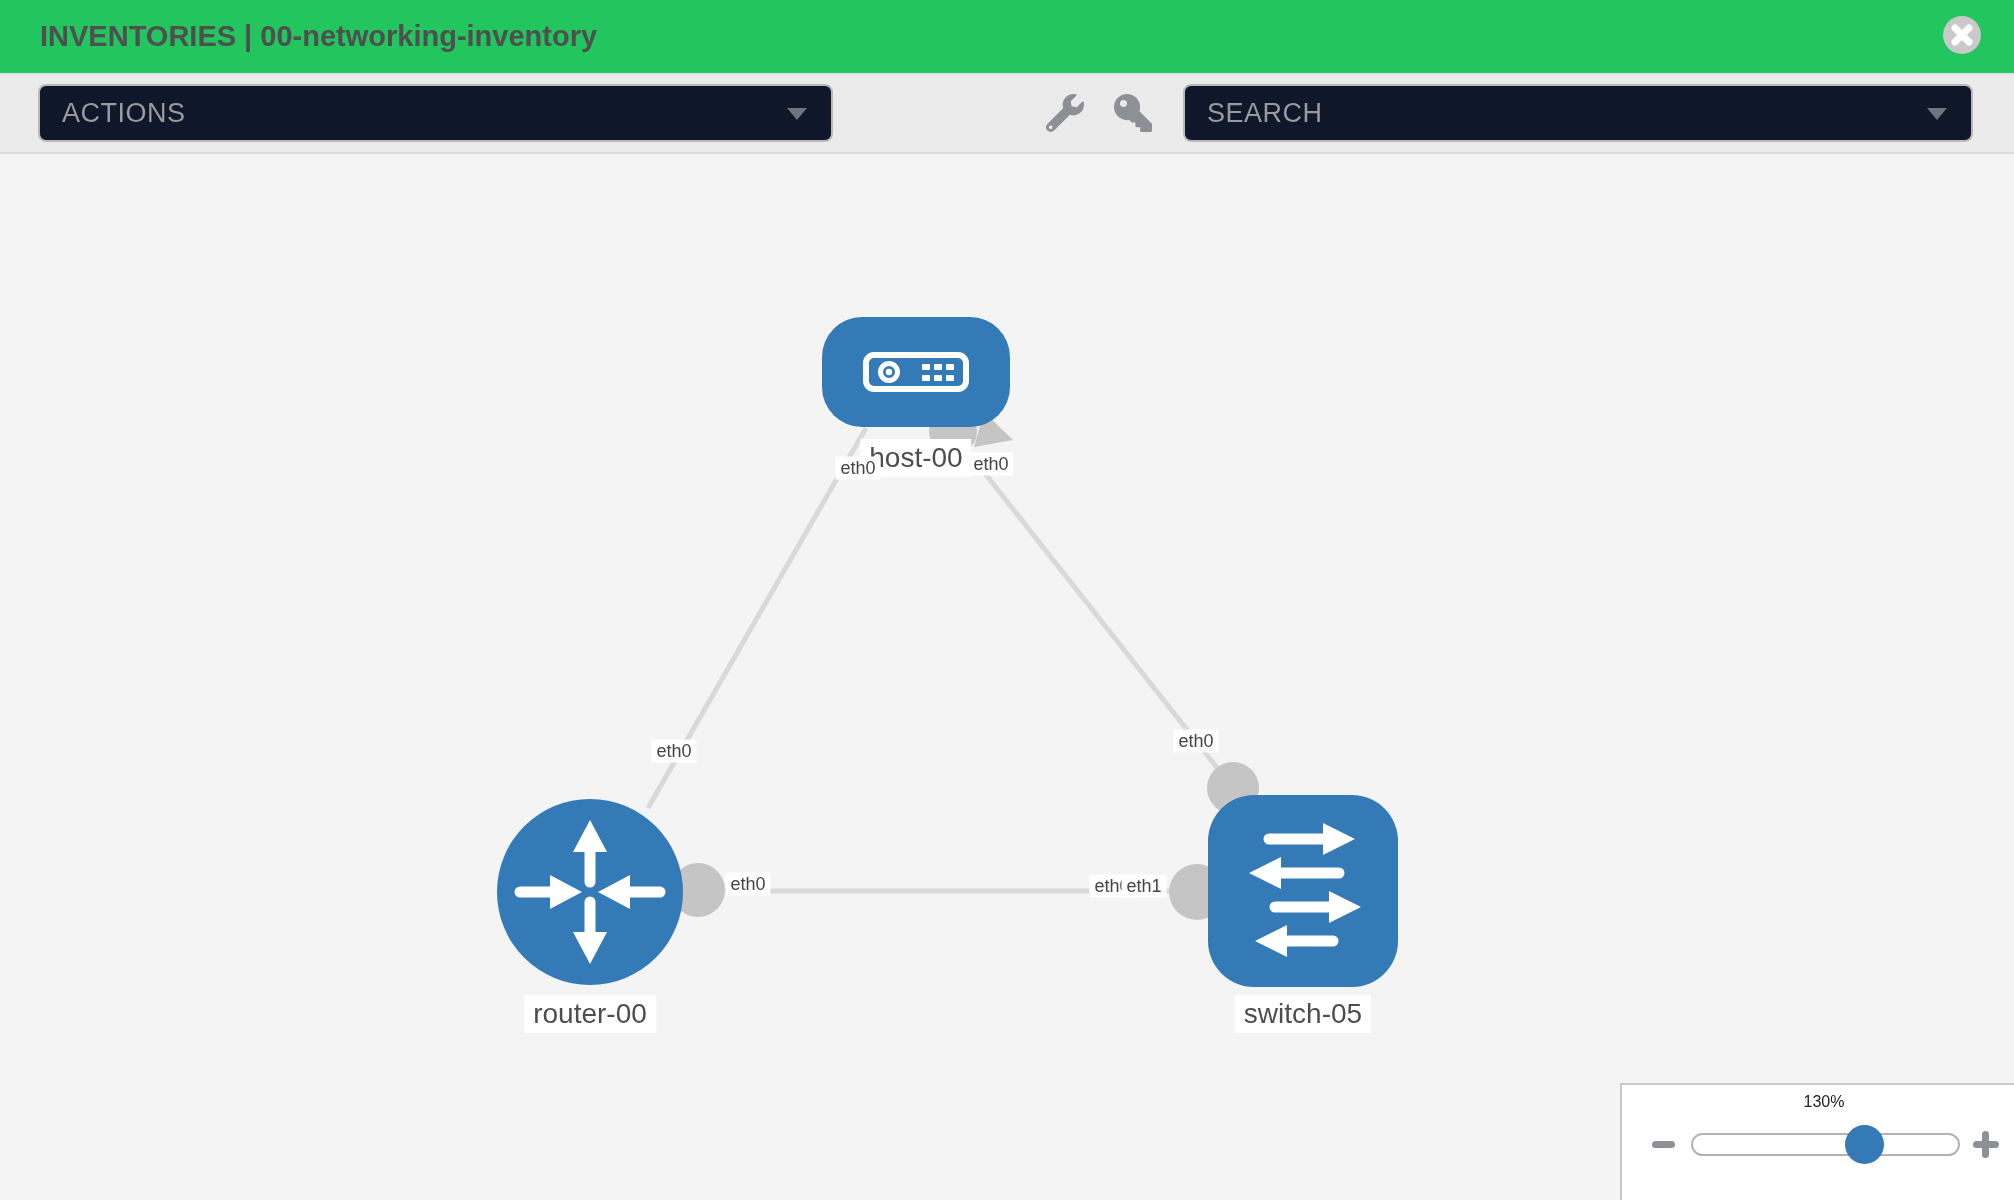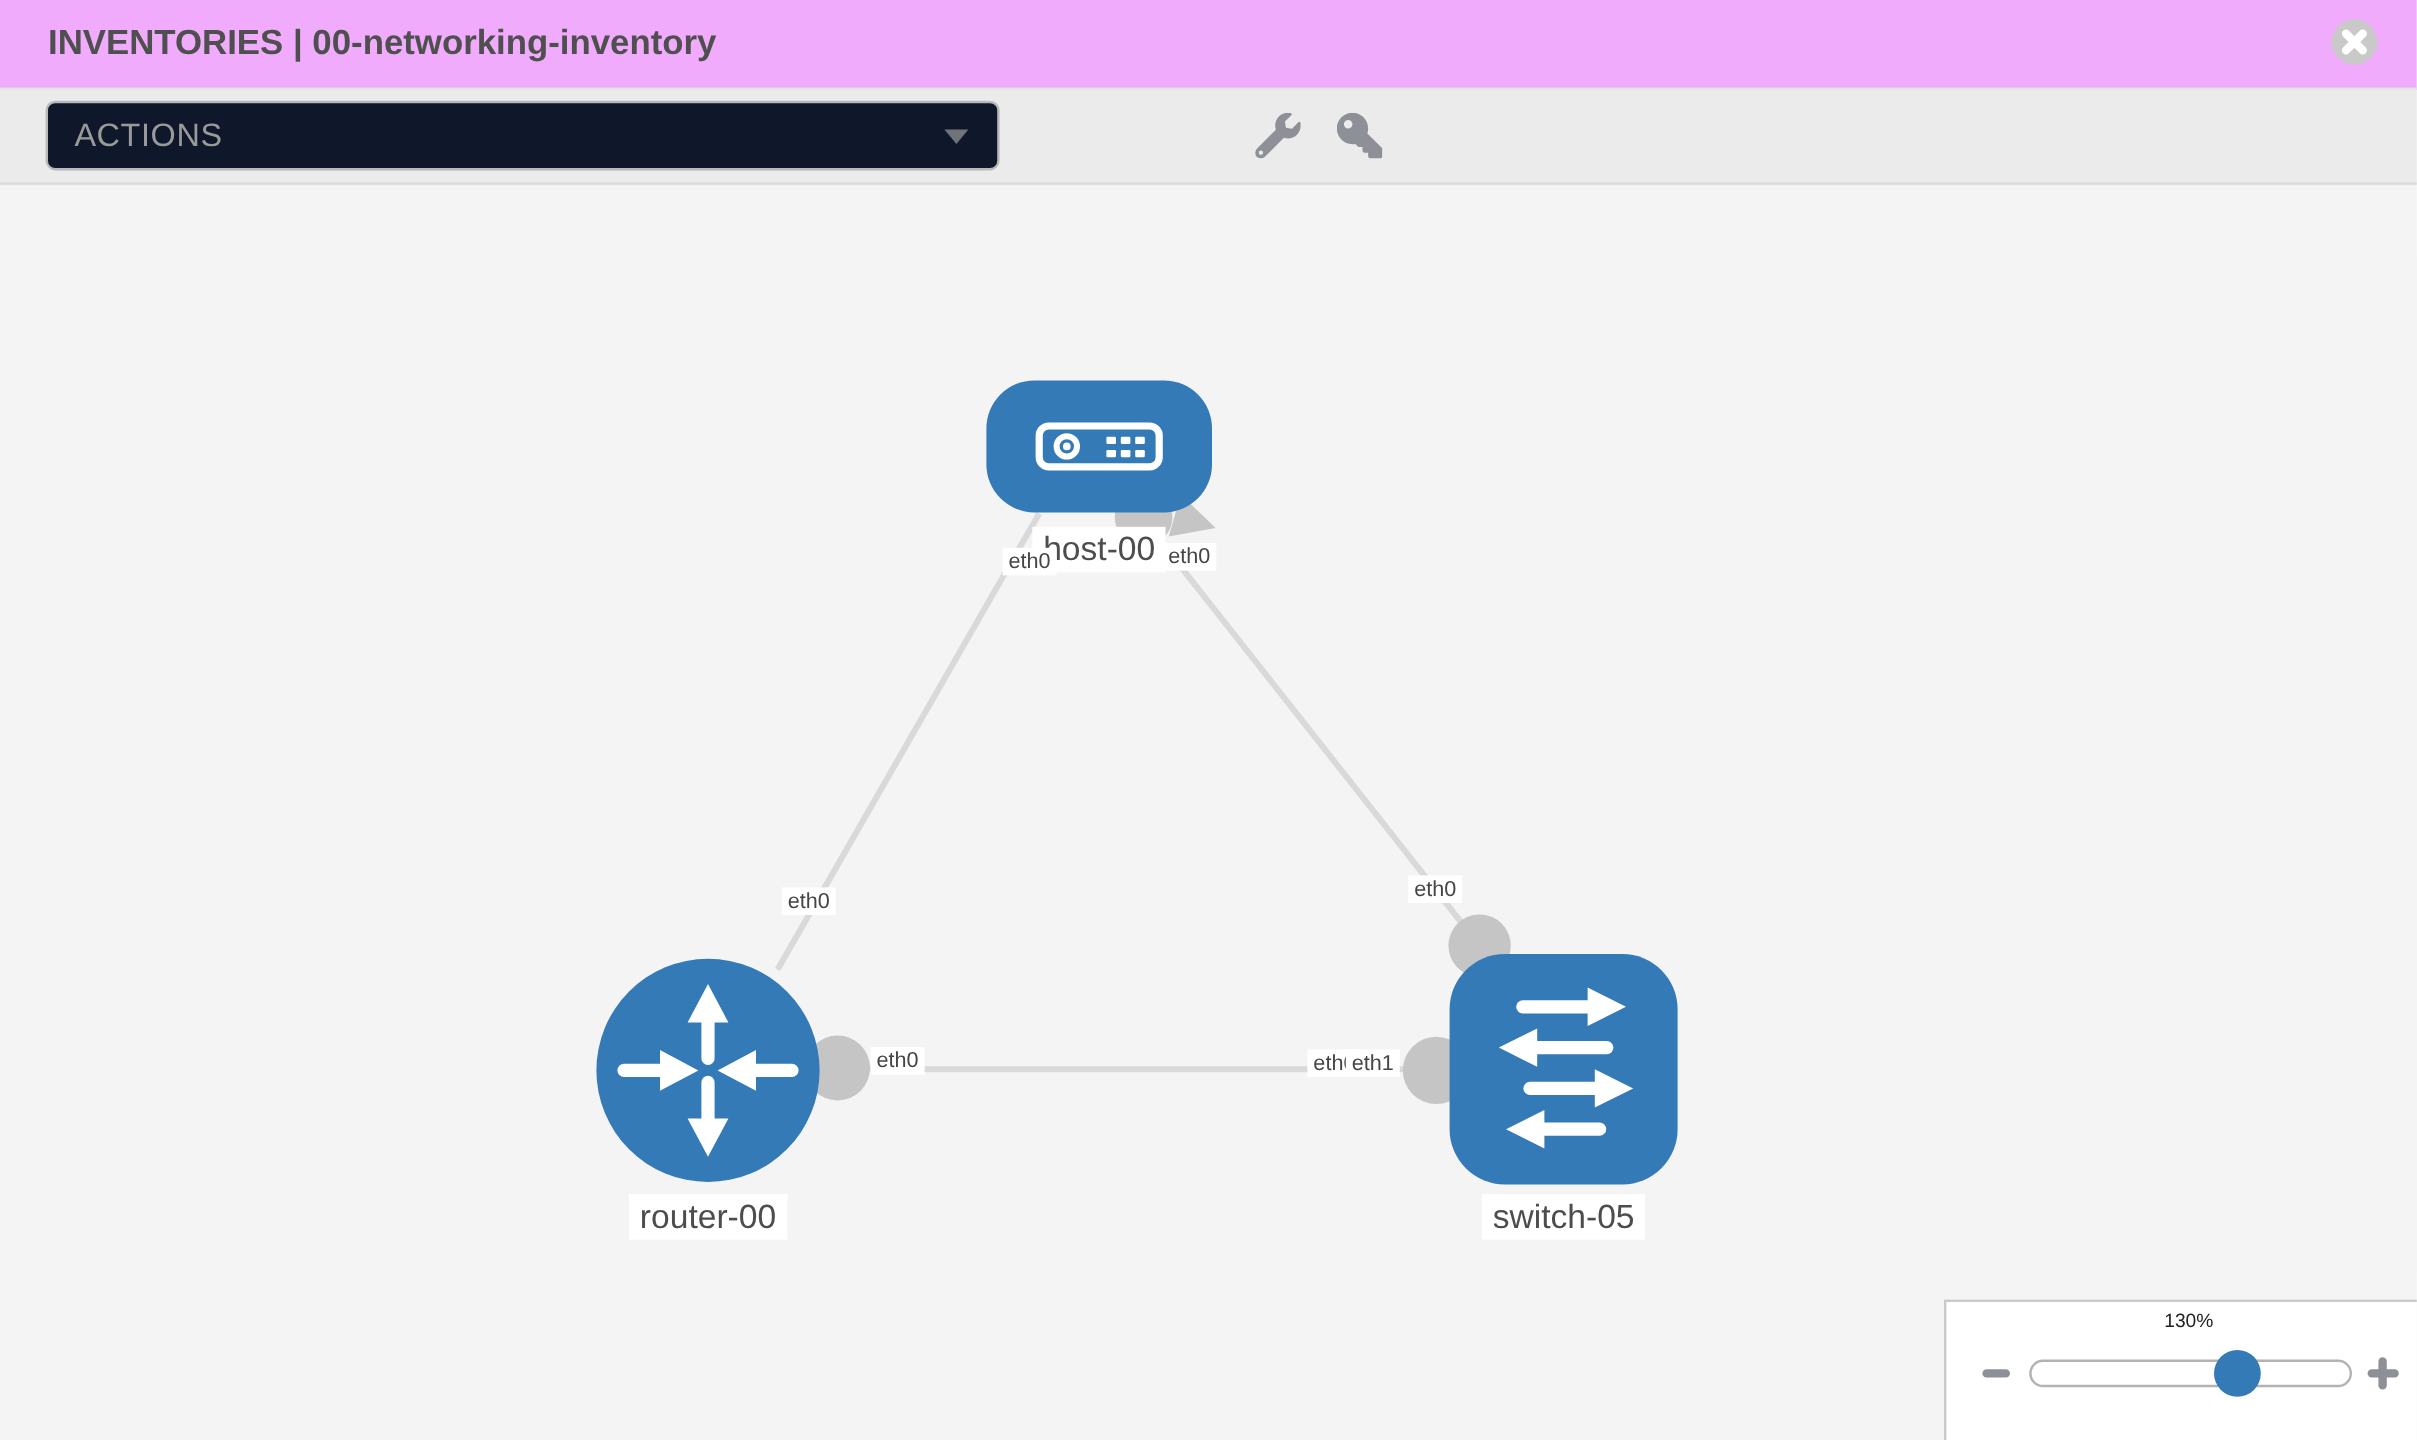--- a/index.html
+++ b/index.html
@@ -10,21 +10,21 @@
     --toolbar-bg:#ebebeb;
     --icon-gray:#8d9096;
     --text-dark:#4f4f4f;
     --placeholder-gray:#9a9a9a;
   }
   html,body{margin:0;padding:0;}
   body{font-family:"Liberation Sans",sans-serif;background:#fff;}
   .page{position:relative;width:2014px;height:1200px;overflow:hidden;background:var(--canvas-bg);}
 
   
-  .header{position:absolute;top:0;left:0;width:2014px;height:73px;background:#f0abfc;border-bottom:2px solid #e3e3e3;z-index:10;}
+  .header{position:absolute;top:0;left:0;width:2014px;height:73px;background:#22c55e;border-bottom:2px solid #e3e3e3;z-index:10;}
   .page-title{position:absolute;left:40px;top:0;height:73px;line-height:73px;font-size:29px;font-weight:bold;color:var(--text-dark);white-space:nowrap;}
   .close-btn{position:absolute;right:32px;top:15px;width:40px;height:40px;cursor:pointer;border:none;background:none;padding:0;}
 
   
   .toolbar{position:absolute;top:75px;left:0;width:2014px;height:77px;background:var(--toolbar-bg);border-bottom:2px solid #dbdbdb;z-index:10;}
   .select{position:absolute;top:9px;height:58px;background:#0f172a;border:2px solid #b9b9b9;border-radius:8px;box-sizing:border-box;cursor:pointer;}
   .select .sel-label{position:absolute;left:22px;top:0;line-height:54px;font-size:27px;color:var(--placeholder-gray);letter-spacing:.5px;}
   .caret{position:absolute;right:24px;top:22px;width:0;height:0;border-left:10px solid transparent;border-right:10px solid transparent;border-top:12px solid #70737a;}
   .select-actions{left:38px;width:795px;}
   .select-search{left:1183px;width:790px;}
@@ -153,20 +153,24 @@
     </button>
 
     <button class="tool-icon btn-key" title="Credentials">
       <svg viewBox="0 0 512 512">
         <g transform="scale(-1,1) translate(-512,0)">
           <path d="M512 176.001C512 273.203 433.202 352 336 352c-11.22 0-22.19-1.062-32.827-3.069l-24.012 27.014A23.999 23.999 0 0 1 261.223 384H224v40c0 13.255-10.745 24-24 24h-40v40c0 13.255-10.745 24-24 24H24c-13.255 0-24-10.745-24-24v-78.059c0-6.365 2.529-12.47 7.029-16.971l161.802-161.802C163.108 213.814 160 195.271 160 176 160 78.798 238.797.001 335.999 0 433.488-.001 512 78.511 512 176.001zM336 128c0 26.51 21.49 48 48 48s48-21.49 48-48-21.49-48-48-48-48 21.49-48 48z"></path>
         </g>
       </svg>
     </button>
 
+    <div class="select select-search">
+      <span class="sel-label">SEARCH</span>
+      <span class="caret"></span>
+    </div>
   </div>
 
   <div class="zoom-panel">
     <div class="zoom-level">130%</div>
     <button class="zoom-minus" title="Zoom out"></button>
     <div class="zoom-track"></div>
     <div class="zoom-knob"></div>
     <button class="zoom-plus" title="Zoom in"></button>
     <div class="zoom-plus-h"></div>
     <div class="zoom-plus-v"></div>

